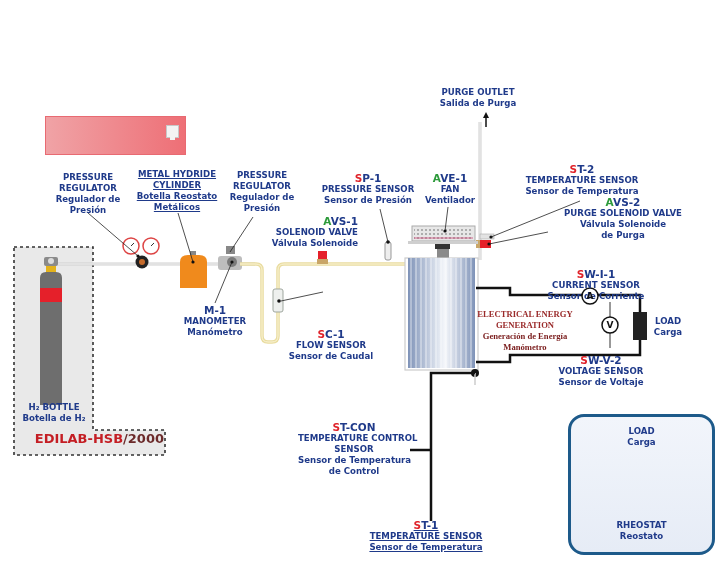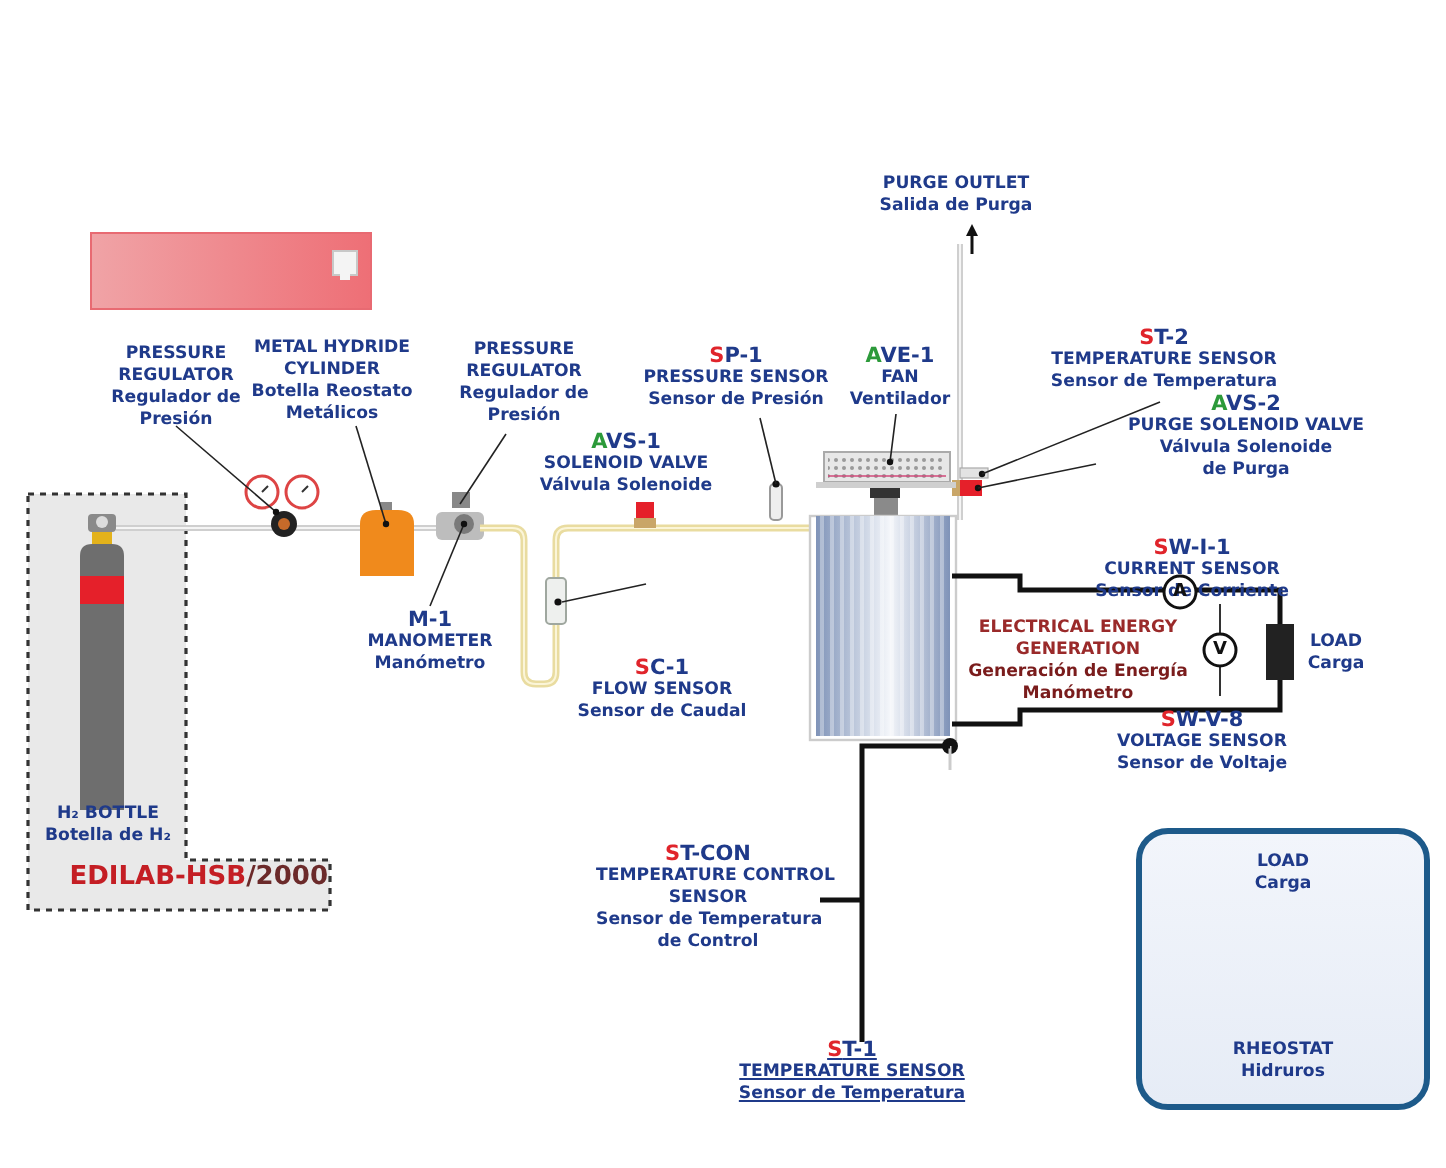--- a/index.html
+++ b/index.html
@@ -167,21 +167,21 @@
   <div class="detector-icon"></div>
 </div>
 
 <div class="lbl" style="left:48px;top:172px;width:80px;">
   <span class="caps">PRESSURE</span>
   <span class="caps">REGULATOR</span>
   <span class="es">Regulador de</span>
   <span class="es">Presión</span>
 </div>
 
-<div class="lbl" style="left:120px;top:169px;width:92px;">
+<div class="lbl" style="left:131px;top:169px;width:92px;text-decoration:underline;">
   <span class="caps">METAL HYDRIDE</span>
   <span class="caps">CYLINDER</span>
   <span class="es">Botella Reostato</span>
   <span class="es">Metálicos</span>
 </div>
 
 <div class="lbl" style="left:224px;top:170px;width:76px;">
   <span class="caps">PRESSURE</span>
   <span class="caps">REGULATOR</span>
   <span class="es">Regulador de</span>
@@ -194,21 +194,21 @@
   <span class="es">Manómetro</span>
 </div>
 
 <div class="lbl" style="left:18px;top:402px;width:72px;">
   <span class="caps">H₂ BOTTLE</span>
   <span class="es">Botella de H₂</span>
 </div>
 
 <div class="model-tag"><span>EDILAB-HSB</span><span class="tail">/2000</span></div>
 
-<div class="lbl" style="left:268px;top:215px;width:90px;">
+<div class="lbl" style="left:268px;top:215px;width:90px;text-align:right;">
   <span class="code"><span class="pre-green">A</span><span>VS-1</span></span>
   <span class="caps">SOLENOID VALVE</span>
   <span class="es">Válvula Solenoide</span>
 </div>
 
 <div class="lbl" style="left:318px;top:172px;width:100px;">
   <span class="code"><span class="pre-red">S</span><span>P-1</span></span>
   <span class="caps">PRESSURE SENSOR</span>
   <span class="es">Sensor de Presión</span>
 </div>
@@ -242,37 +242,37 @@
   <span class="es">Válvula Solenoide</span>
   <span class="es">de Purga</span>
 </div>
 
 <div class="lbl" style="left:540px;top:268px;width:112px;">
   <span class="code"><span class="pre-red">S</span><span>W-I-1</span></span>
   <span class="caps">CURRENT SENSOR</span>
   <span class="es">Sensor de Corriente</span>
 </div>
 
-<div class="lbl" style="left:482px;top:309px;width:114px;color:#7a1c1c;">
+<div class="lbl" style="left:468px;top:309px;width:114px;color:#7a1c1c;font-family:Liberation Serif, serif;">
   <span class="caps" style="color:#9a2a2a;">ELECTRICAL ENERGY</span>
   <span class="caps" style="color:#9a2a2a;">GENERATION</span>
   <span class="es" style="color:#7a1c1c;">Generación de Energía</span>
   <span class="es" style="color:#7a1c1c;">Manómetro</span>
 </div>
 
 <div class="lbl" style="left:583px;top:291px;width:14px;color:#111;font-size:9px;line-height:10px;"><span>A</span></div>
 <div class="lbl" style="left:603px;top:320px;width:14px;color:#111;font-size:9px;line-height:10px;"><span>V</span></div>
 
 <div class="lbl" style="left:650px;top:316px;width:36px;">
   <span class="caps">LOAD</span>
   <span class="es">Carga</span>
 </div>
 
 <div class="lbl" style="left:546px;top:354px;width:110px;">
-  <span class="code"><span class="pre-red">S</span><span>W-V-8</span></span>
+  <span class="code"><span class="pre-red">S</span><span>W-V-2</span></span>
   <span class="caps">VOLTAGE SENSOR</span>
   <span class="es">Sensor de Voltaje</span>
 </div>
 
 <div class="lbl" style="left:298px;top:421px;width:112px;">
   <span class="code"><span class="pre-red">S</span><span>T-CON</span></span>
   <span class="caps">TEMPERATURE CONTROL</span>
   <span class="caps">SENSOR</span>
   <span class="es">Sensor de Temperatura</span>
   <span class="es">de Control</span>
@@ -284,15 +284,15 @@
   <span class="es">Sensor de Temperatura</span>
 </div>
 
 <div class="rheo-box">
   <div class="lbl" style="left:0;top:9px;width:141px;">
     <span class="caps">LOAD</span>
     <span class="es">Carga</span>
   </div>
   <div class="lbl" style="left:0;top:103px;width:141px;">
     <span class="caps">RHEOSTAT</span>
-    <span class="es">Hidruros</span>
+    <span class="es">Reostato</span>
   </div>
 </div>
 
 </body></html>

